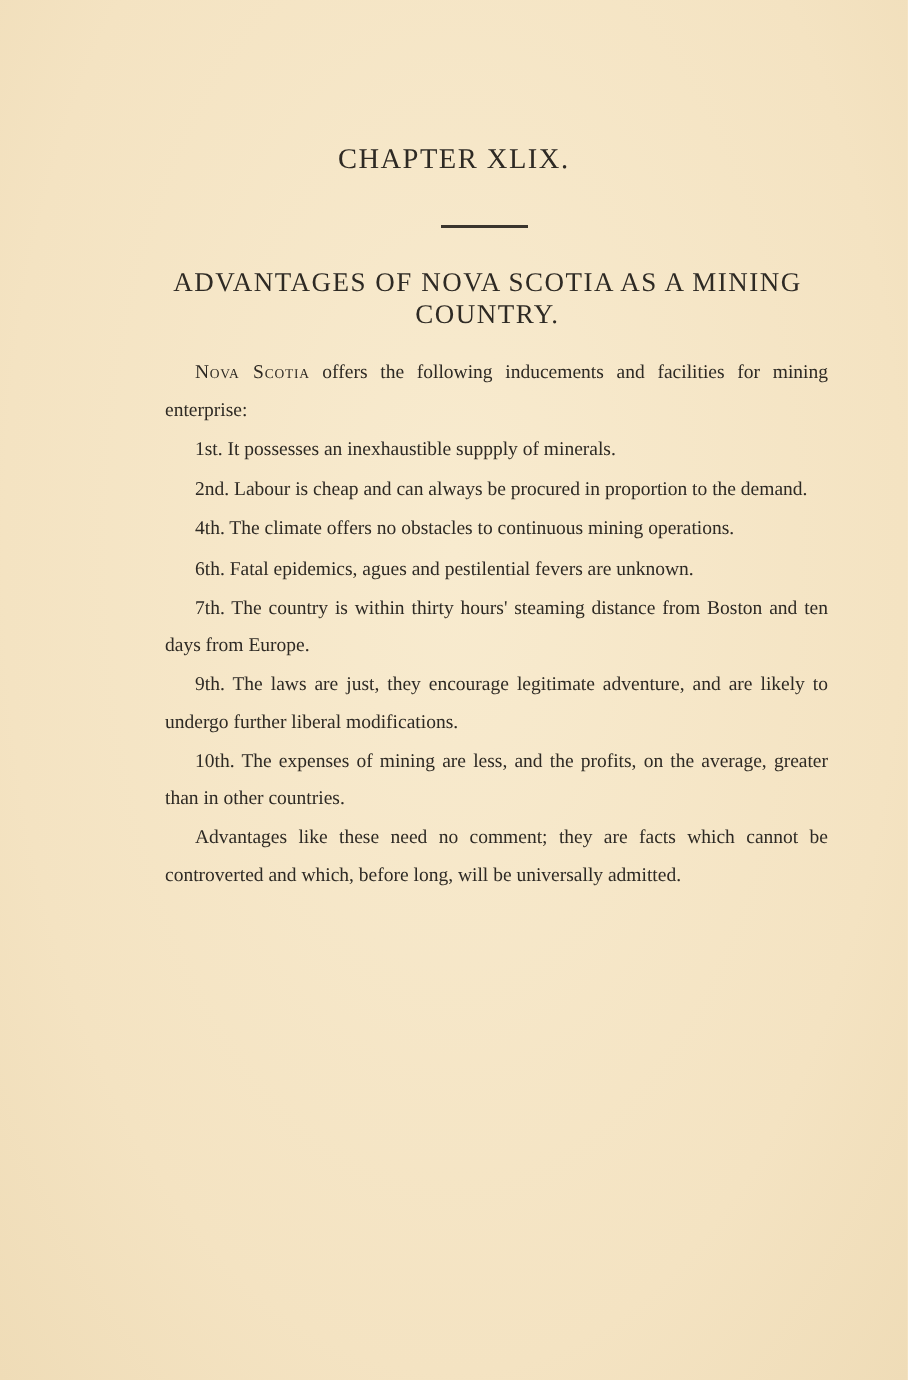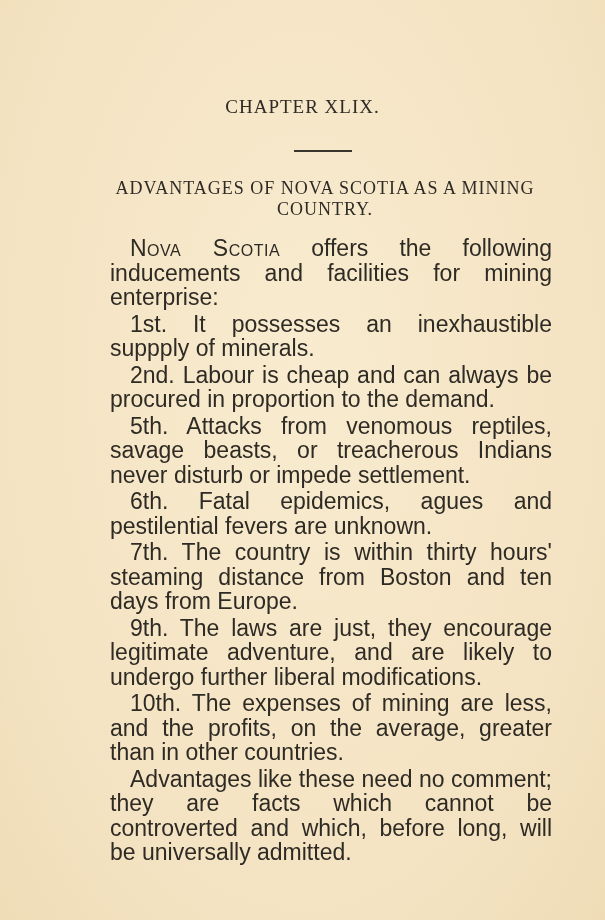--- a/index.html
+++ b/index.html
@@ -23,40 +23,40 @@
       position: absolute; top: 150px; left: 294px; width: 58px; height: 0;
       border-top: 2px solid #3a352d;
     }
     .title {
       position: absolute; top: 178px; left: 110px; width: 430px;
       text-align: center; font-family: "Liberation Serif", serif;
       font-size: 18px; letter-spacing: 1px; line-height: 21px;
     }
     .body {
       position: absolute; top: 236px; left: 110px; width: 442px;
-      font-family: Liberation Sans, sans-serif;
-      font-size: 23px; line-height: 24.5px; text-align: justify;
+      font-family: Liberation Serif, serif;
+      font-size: 13px; line-height: 24.5px; text-align: justify;
     }
     .para { text-indent: 20px; margin: 0 0 2px 0; }
     .sc { font-variant: small-caps; letter-spacing: 0.5px; }
   </style>
 </head>
 <body>
 
 <div class="page">
   <div class="chapter">CHAPTER XLIX.</div>
   <div class="rule"></div>
   <div class="title">ADVANTAGES OF NOVA SCOTIA AS A MINING COUNTRY.</div>
 
   <div class="body">
     <p class="para">
       <span class="sc">Nova Scotia</span><span> offers the following inducements and facilities for mining enterprise:</span>
     </p>
     <p class="para"><span>1st.</span> <span>It possesses an inexhaustible suppply of minerals.</span></p>
     <p class="para"><span>2nd.</span> <span>Labour is cheap and can always be procured in proportion to the demand.</span></p>
-    <p class="para"><span>5th.</span> <span>Attacks from venomous reptiles, savage beasts, or treacherous Indians never disturb or impede settlement.</span></p>
+    <p class="para"><span>4th.</span> <span>The climate offers no obstacles to continuous mining operations.</span></p>
     <p class="para"><span>6th.</span> <span>Fatal epidemics, agues and pestilential fevers are unknown.</span></p>
     <p class="para"><span>7th.</span> <span>The country is within thirty hours' steaming distance from Boston and ten days from Europe.</span></p>
     <p class="para"><span>9th.</span> <span>The laws are just, they encourage legitimate adventure, and are likely to undergo further liberal modifications.</span></p>
     <p class="para"><span>10th.</span> <span>The expenses of mining are less, and the profits, on the average, greater than in other countries.</span></p>
     <p class="para">Advantages like these need no comment; they are facts which cannot be controverted and which, before long, will be universally admitted.</p>
   </div>
 </div>
 
 </body></html>

